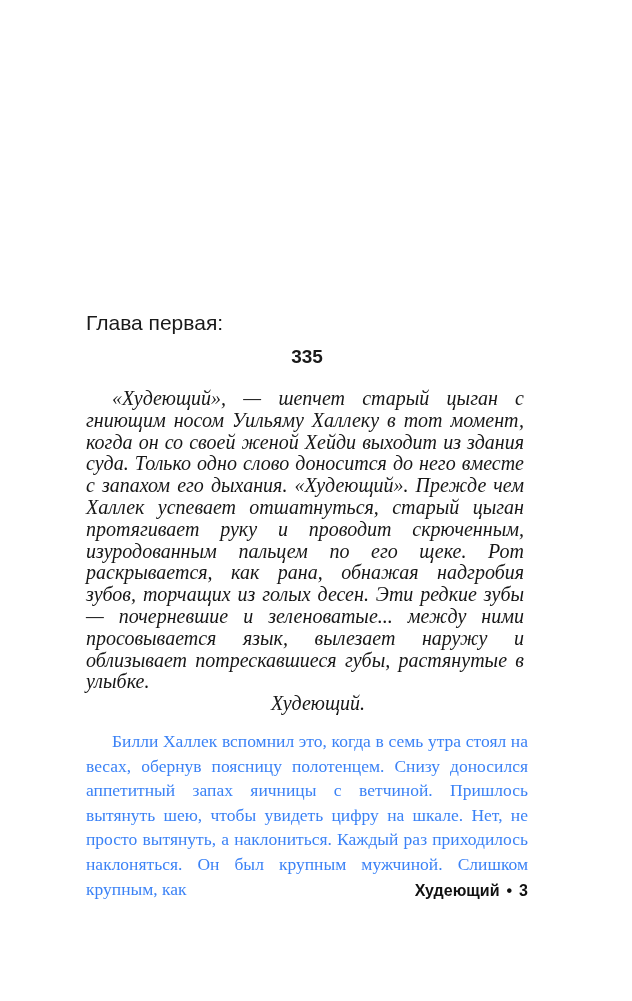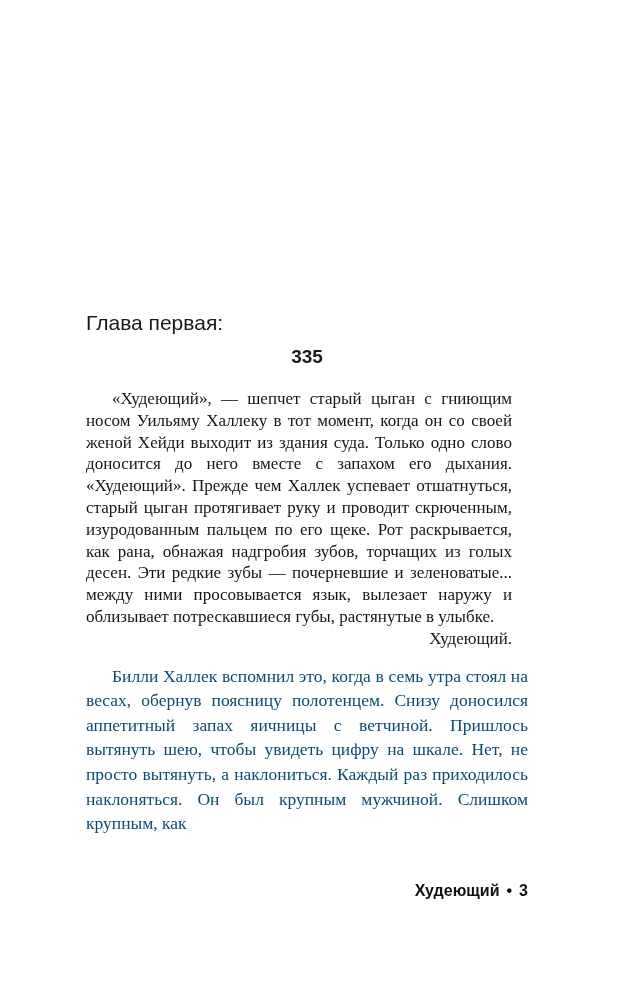--- a/index.html
+++ b/index.html
@@ -34,38 +34,39 @@
   .chapter-number {
     margin: 9px 0 0 0;
     font-family: "Liberation Sans", sans-serif;
     font-weight: 700;
     font-size: 19px;
     line-height: 23px;
     text-align: center;
     color: #1a1a1a;
   }
   .epigraph {
-    margin: 20px 16px 0 0;
-    font-size: 17px;
+    margin: 20px 4px 0 0;
+    font-style: italic;
+    font-size: 20px;
     line-height: 21.8px;
     text-align: justify;
     text-indent: 26px;
     color: #161616;
   }
   .epigraph.single {
     margin-top: 0;
-    text-align: right;
+    text-align: center;
   }
   .body-text {
     margin: 14px 0 0 0;
     font-size: 17.5px;
     line-height: 24.6px;
     text-align: justify;
     text-indent: 26px;
-    color: #0c4a6e;
+    color: #3b82f6;
   }
   .footer {
     position: absolute;
     top: 882px;
     left: 86px;
     width: 442px;
     text-align: right;
     font-family: "Liberation Sans", sans-serif;
     font-weight: 700;
     font-size: 16px;

